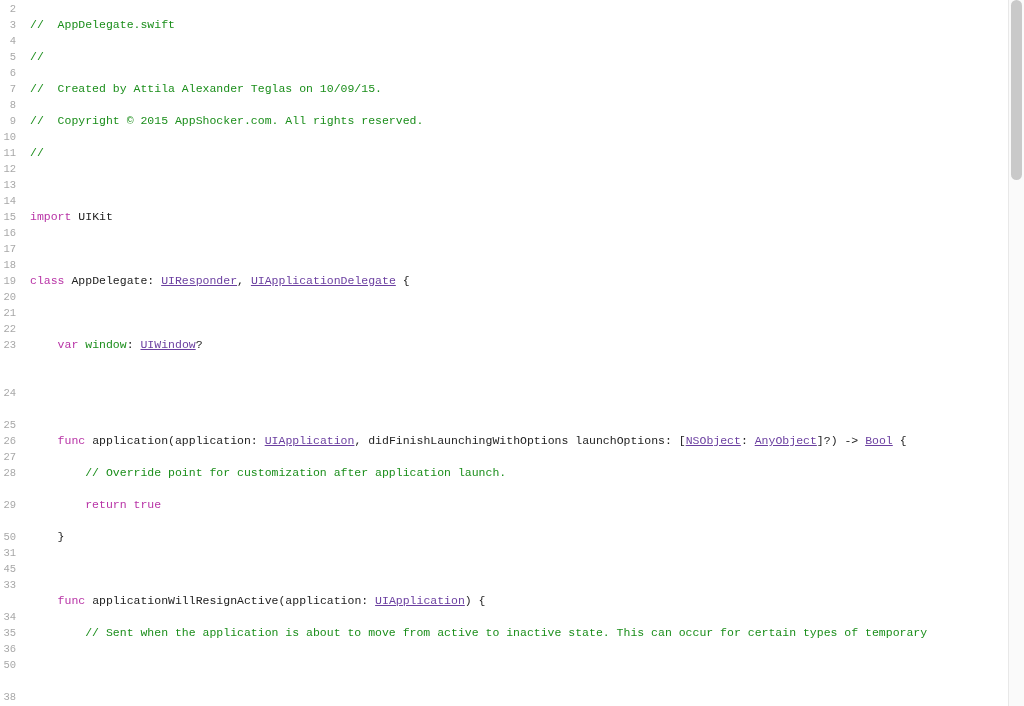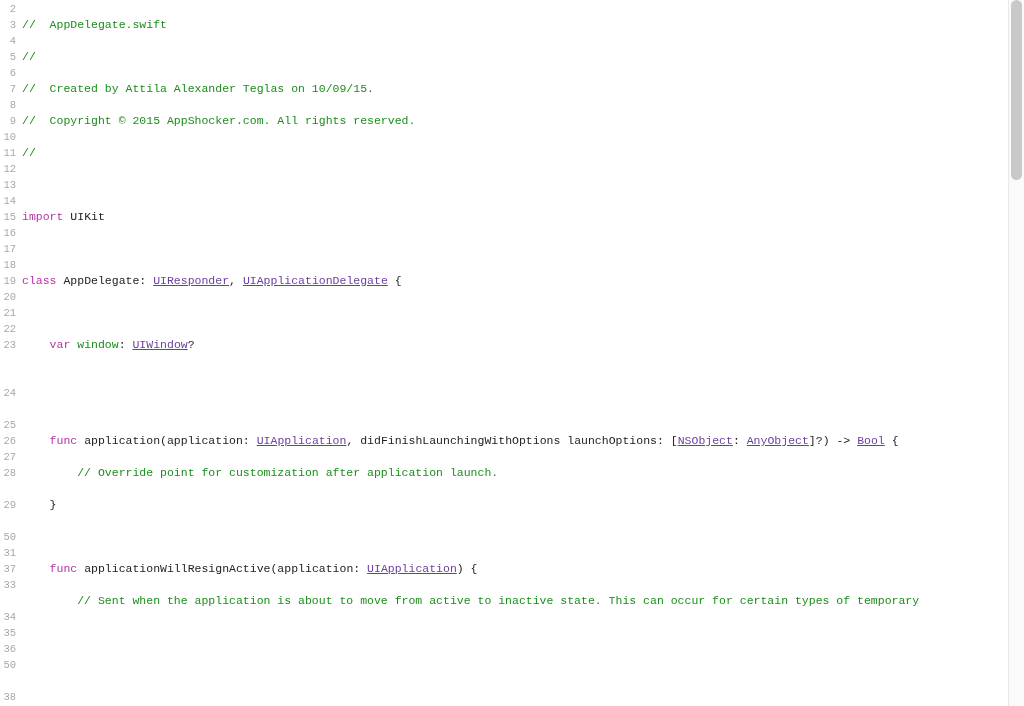--- a/index.html
+++ b/index.html
@@ -31,20 +31,21 @@
     font-size: 10.5px;
     padding-right: 2px;
   }
   .code {
     flex: 1;
     padding-left: 4px;
     padding-top: 1px;
     white-space: pre;
     overflow: hidden;
     position: relative;
+    margin-left: 8px;
   }
   .code .ln {
     height: 16px;
     display: block;
   }
   .c-comment { color: #1b8e1b; }
   .c-keyword { color: #b833a6; }
   .c-type    { color: #6b3fa0; text-decoration: underline; }
   .c-black   { color: #222; }
   .vscroll {
@@ -97,21 +98,21 @@
       <div></div>
       <div>25</div>
       <div>26</div>
       <div>27</div>
       <div>28</div>
       <div></div>
       <div>29</div>
       <div></div>
       <div>50</div>
       <div>31</div>
-      <div>37</div>
+      <div>45</div>
       <div>33</div>
       <div></div>
       <div>34</div>
       <div>35</div>
       <div>36</div>
       <div>50</div>
       <div></div>
       <div>38</div>
       <div>39</div>
     </div>
@@ -124,20 +125,21 @@
 <span class="ln"></span>
 <span class="ln"><span class="c-keyword">import</span> <span class="c-black">UIKit</span></span>
 <span class="ln"></span>
 <span class="ln"><span class="c-keyword">class</span> <span class="c-black">AppDelegate</span><span class="c-black">: </span><span class="c-type">UIResponder</span><span class="c-black">, </span><span class="c-type">UIApplicationDelegate</span><span class="c-black"> {</span></span>
 <span class="ln"></span>
 <span class="ln">    <span class="c-keyword">var</span> <span class="c-comment">window</span><span class="c-black">: </span><span class="c-type">UIWindow</span><span class="c-black">?</span></span>
 <span class="ln"></span>
 <span class="ln"></span>
 <span class="ln">    <span class="c-keyword">func</span> <span class="c-black">application</span><span class="c-black">(application: </span><span class="c-type">UIApplication</span><span class="c-black">, </span><span class="c-black">didFinishLaunchingWithOptions</span><span class="c-black"> </span><span class="c-black">launchOptions</span><span class="c-black">: [</span><span class="c-type">NSObject</span><span class="c-black">: </span><span class="c-type">AnyObject</span><span class="c-black">]?) -&gt; </span><span class="c-type">Bool</span><span class="c-black"> {</span></span>
 <span class="ln">        <span class="c-comment">// Override point for customization after application launch.</span></span>
+<span class="ln">        <span class="c-keyword">return</span> <span class="c-keyword">true</span></span>
 <span class="ln">    <span class="c-black">}</span></span>
 <span class="ln"></span>
 <span class="ln">    <span class="c-keyword">func</span> <span class="c-black">applicationWillResignActive</span><span class="c-black">(application: </span><span class="c-type">UIApplication</span><span class="c-black">) {</span></span>
 <span class="ln">        <span class="c-comment">// Sent when the application is about to move from active to inactive state. This can occur for certain types of temporary</span></span>
 
 
 
 
 
 

